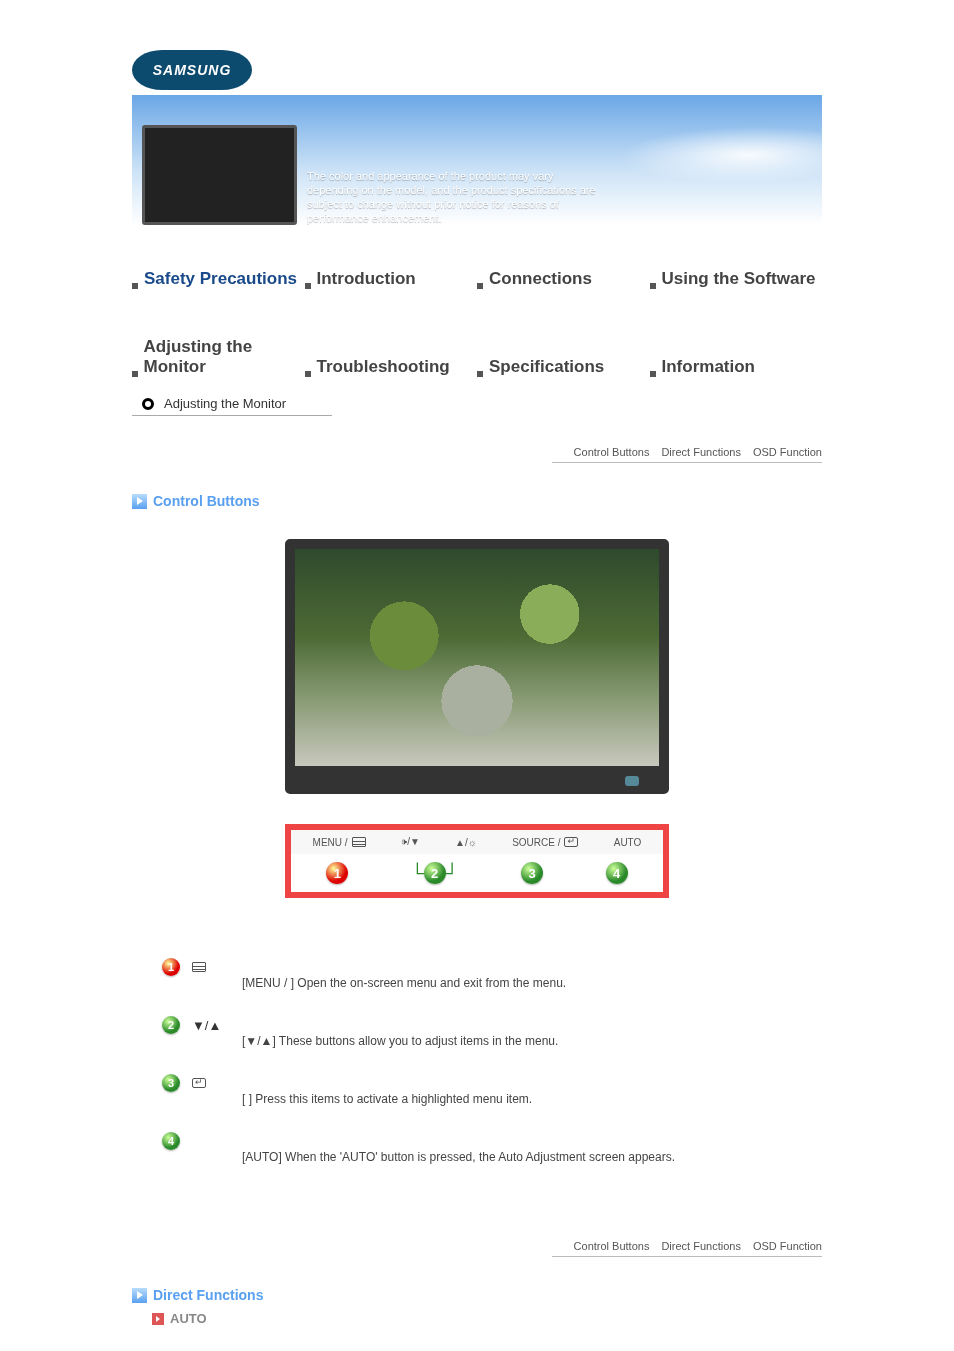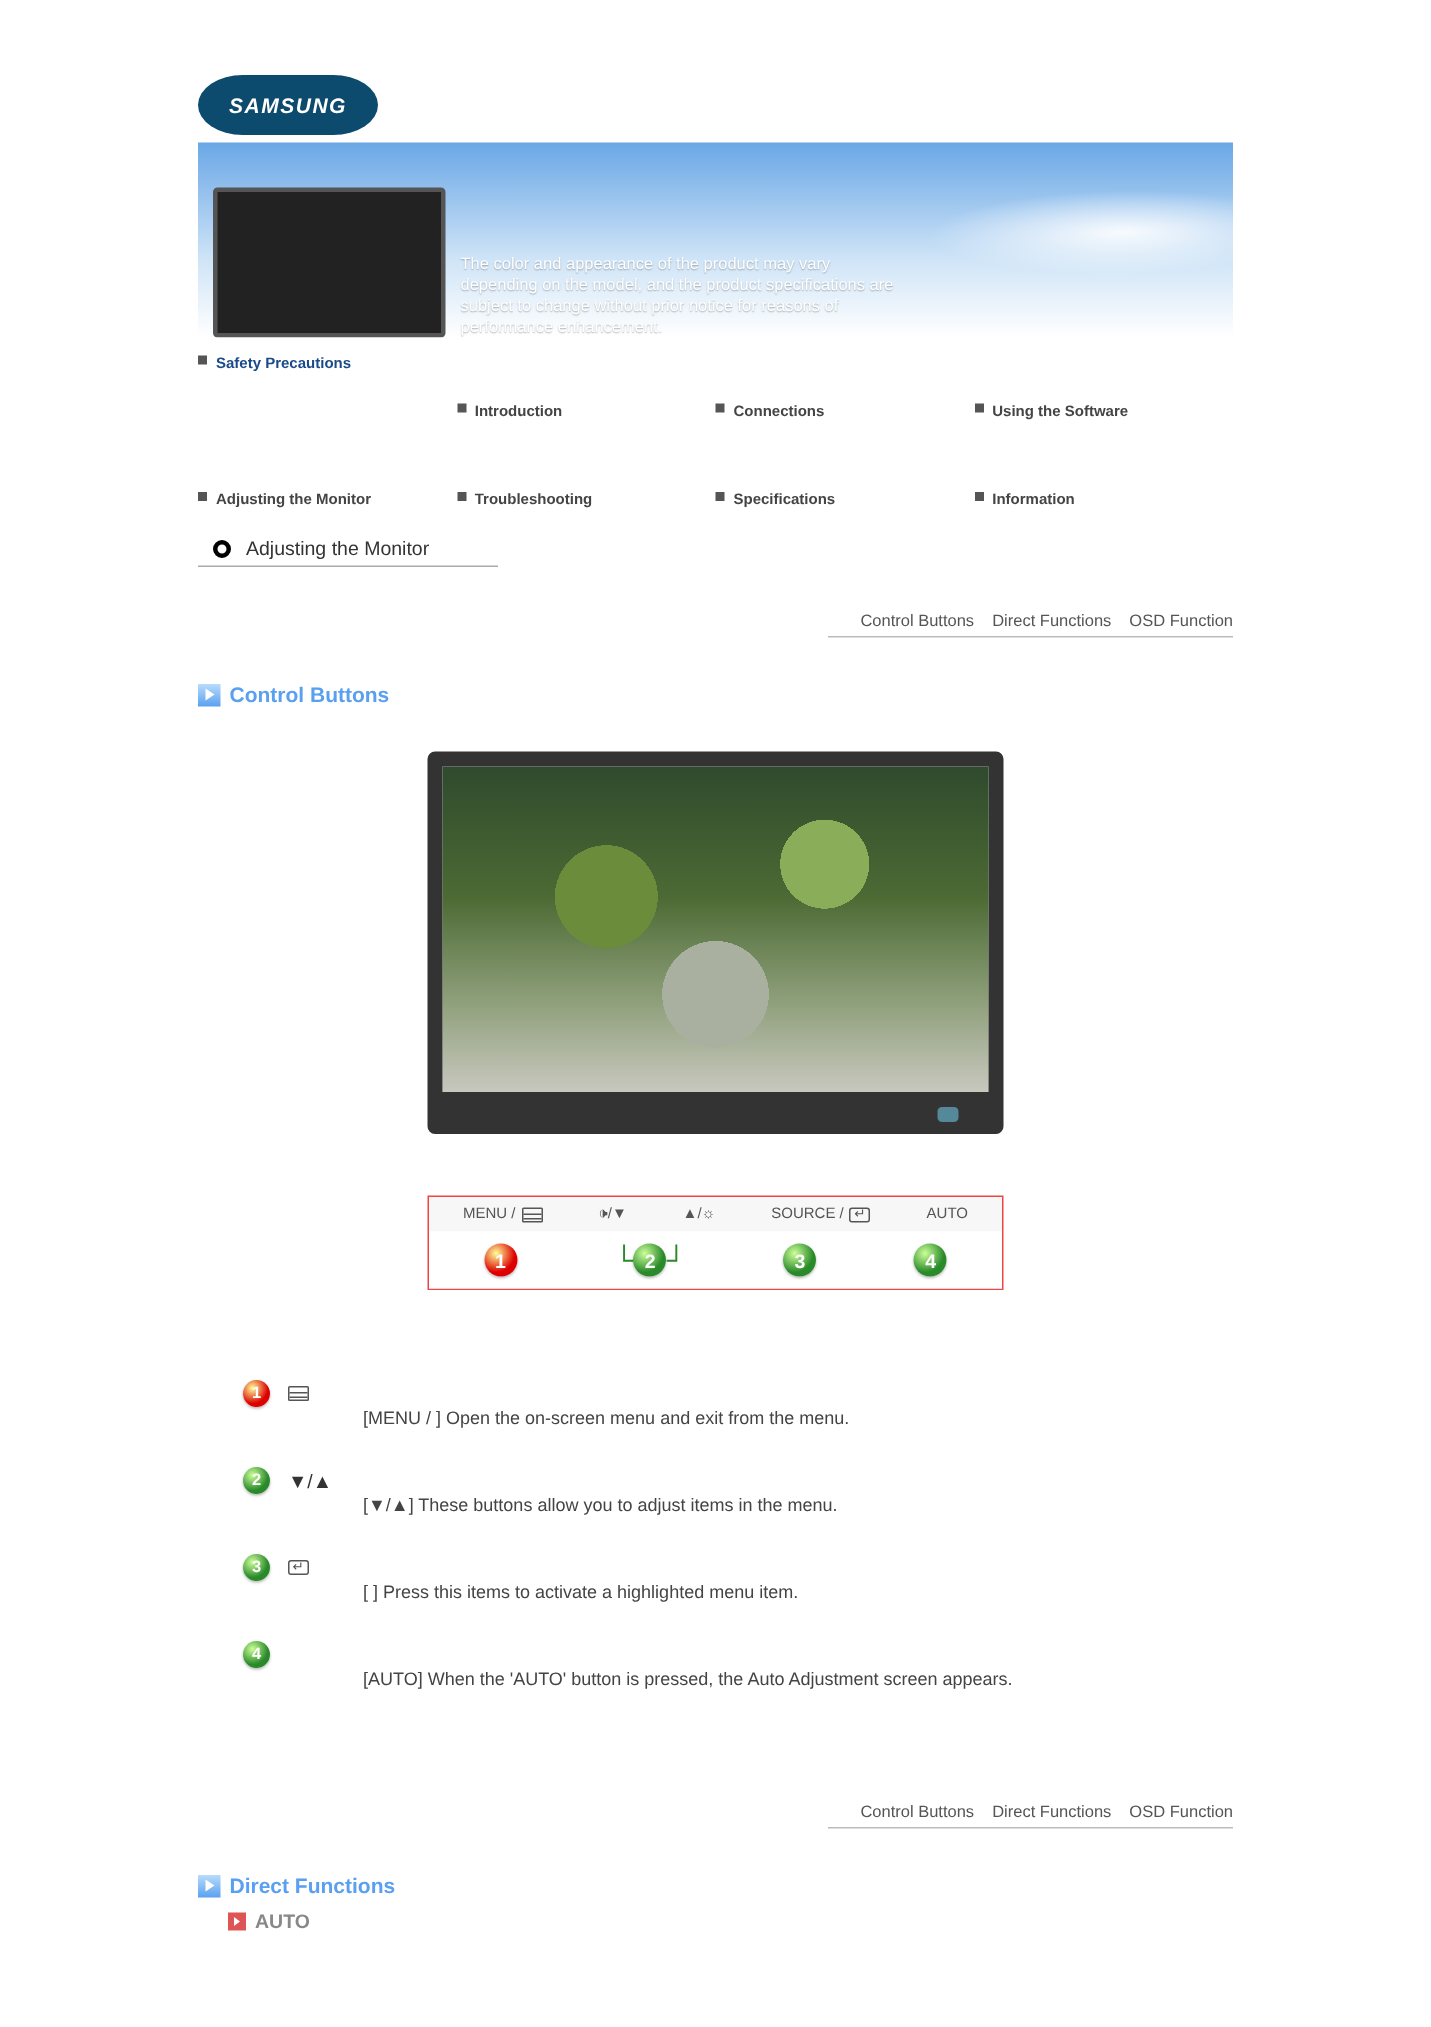--- a/index.html
+++ b/index.html
@@ -38,22 +38,22 @@
     position: absolute; right: -30px; top: 10px; width: 260px; height: 100px;
     background: radial-gradient(ellipse 70% 40% at 60% 50%, rgba(255,255,255,0.9), transparent 70%);
     transform: skewX(-18deg);
     pointer-events: none;
   }
 
   
   .nav { display: flex; flex-wrap: wrap; margin-top: 8px; }
   .nav-item {
     width: 25%;
-    display: flex; align-items: flex-start;
-    color: #1a4a8a; font-size: 10px; font-weight: bold;
+    display: flex; align-items: flex-end;
+    color: #1a4a8a; font-size: 17px; font-weight: bold;
     padding: 4px 0;
   }
   .nav-item-alt { color: #444; margin-top: 32px; }
   .nav-bullet {
     width: 6px; height: 6px; background: #555; margin-right: 6px;
   }
 
   
   .sect-title {
     margin-top: 15px; padding-bottom: 4px;
@@ -103,22 +103,22 @@
       linear-gradient(180deg, #2f4a2d 0%, #4c6a34 40%, #8a9c76 70%, #c8c8be 100%);
     position: relative;
   }
   .monitor-box::after {
     content: ""; position: absolute; right: 20px; bottom: -20px;
     width: 14px; height: 10px; background: #589; border-radius: 3px;
   }
 
   
   .strip {
-    width: 384px; margin: 41px auto 0;
-    border: 1px solid #ef4444;
+    width: 384px; margin: 30px auto 0;
+    border: 6px solid #ef4444;
     display: flex; flex-direction: column;
   }
   .strip-labels {
     display: flex; justify-content: space-around;
     background: #f7f7f7; padding: 6px 4px;
     font-size: 10px; color: #555;
   }
   .strip-labels > div { display: flex; align-items: center; gap: 4px; }
   .strip-numbers {
     display: flex; justify-content: space-around;

